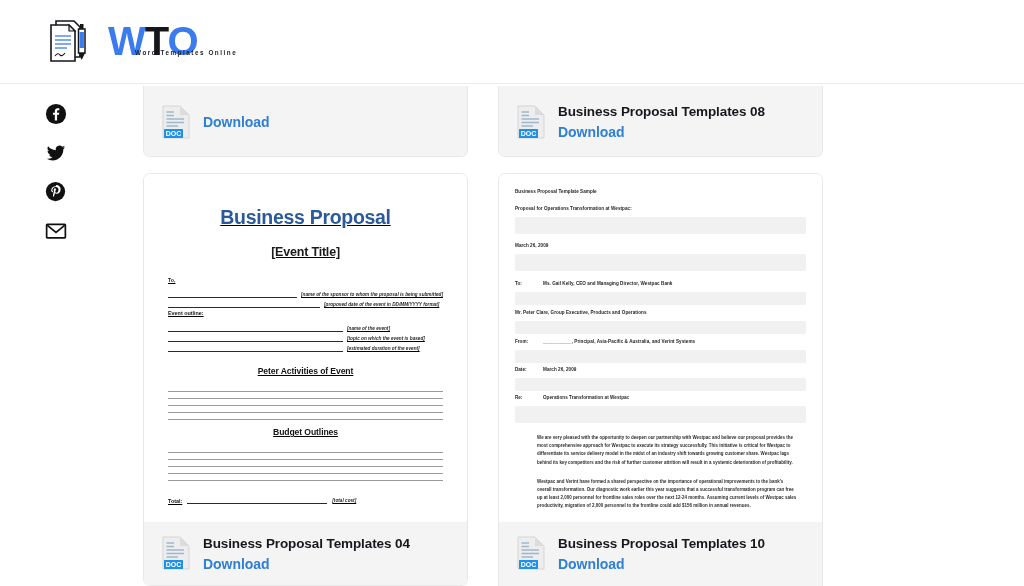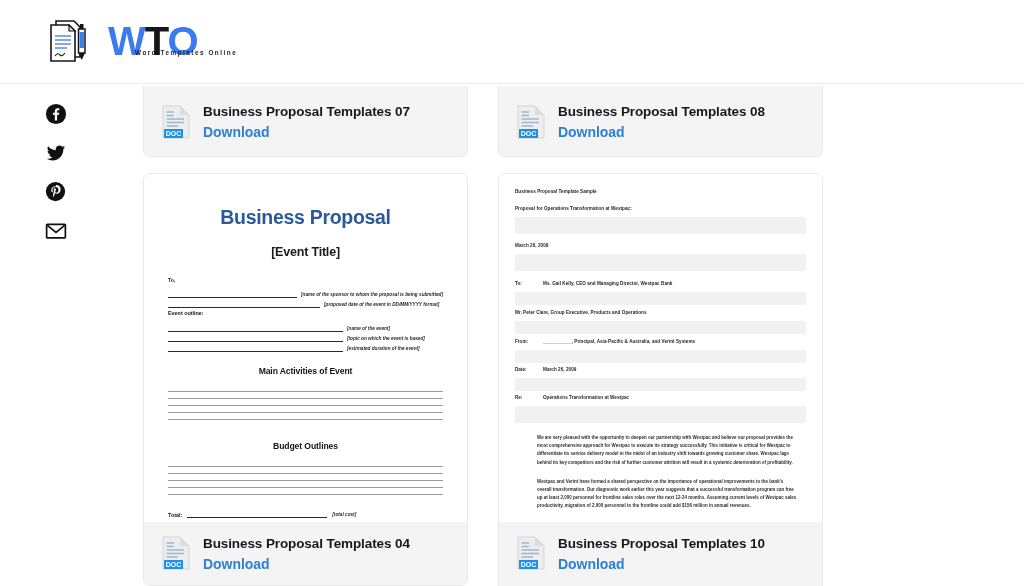--- a/index.html
+++ b/index.html
@@ -72,21 +72,21 @@
   
   #card-07 { left: 0px;   top: 86px;  height: 71px; border-top: none; border-radius: 0 0 7px 7px; }
   #card-08 { left: 355px; top: 86px;  height: 71px; border-top: none; border-radius: 0 0 7px 7px; }
   #card-09 { left: 0px;   top: 173px; height: 413px; }
   #card-10 { left: 355px; top: 173px; height: 426px; }
   #card-07 .card-foot, #card-08 .card-foot { height: 70px; padding-top: 14px; }
   #card-09 .card-preview { height: 348px; }
   #card-10 .card-preview { height: 348px; }
 
   
-  .doc-a { padding: 20px 24px 0 24px; position: relative; height: 100%; }
+  .doc-a { padding: 20px 24px 0 24px; position: relative; height: 100%; text-decoration: underline; }
   .doc-a-title {
     text-align: center; color: #2a5a99; font-weight: 700; font-size: 19.5px;
     letter-spacing: -0.3px; margin-top: 12px;
   }
   .doc-a-sub {
     text-align: center; color: #1b1b1b; font-weight: 700; font-size: 12.5px;
     margin-top: 16px; letter-spacing: -0.2px;
   }
   .doc-a-to { font-size: 5.2px; font-weight: 700; color: #222; margin-top: 18px; }
   .ln-row { display: flex; align-items: flex-end; gap: 4px; margin-top: 3px; }
@@ -186,21 +186,20 @@
             <line x1="4.5" y1="7" x2="12" y2="7"></line>
             <line x1="4.5" y1="10.5" x2="12" y2="10.5"></line>
             <line x1="4.5" y1="14" x2="22" y2="14"></line>
             <line x1="4.5" y1="17.5" x2="22" y2="17.5"></line>
             <line x1="4.5" y1="21" x2="16" y2="21"></line>
           </g>
           <rect x="2" y="24" width="19" height="9" rx="0.6" fill="#1e90e8"></rect>
           <text x="11.5" y="31" font-family="Liberation Sans, sans-serif" font-size="7" font-weight="700" fill="#ffffff" text-anchor="middle">DOC</text>
         </svg>
         <div class="card-texts">
-          <div class="card-title">Business Proposal Templates 07</div>
           <div class="card-dl">Download</div>
         </div>
       </div>
     </div>
 
     <div class="card" id="card-08">
       <div class="card-foot">
         <svg class="doc-icon" viewBox="0 0 28 34">
           <path d="M1 1 h17 l9 9 v23 h-26 Z" fill="#ededed" stroke="#d5d5d5" stroke-width="1"></path>
           <path d="M18 1 v9 h9 Z" fill="#dcdcdc"></path>
@@ -244,30 +243,30 @@
           </div>
           <div class="ln-row">
             <div class="ln" style="width:175px;"></div>
             <div class="ln-note">[topic on which the event is based]</div>
           </div>
           <div class="ln-row">
             <div class="ln" style="width:175px;"></div>
             <div class="ln-note">[estimated duration of the event]</div>
           </div>
 
-          <div class="doc-a-h2">Main Activities of Event</div>
+          <div class="doc-a-h2">Peter Activities of Event</div>
           <div class="rules">
             <div class="r"></div>
               <div class="r"></div>
               <div class="r"></div>
               <div class="r"></div>
               <div class="r"></div>
           </div>
 
-          <div class="doc-a-h2" style="margin-top:21px;">Budget Outlines</div>
+          <div class="doc-a-h2" style="margin-top:7px;">Budget Outlines</div>
           <div class="rules">
             <div class="r"></div>
               <div class="r"></div>
               <div class="r"></div>
               <div class="r"></div>
               <div class="r"></div>
           </div>
 
           <div class="total-row">
             <div class="total-lbl">Total:</div>

